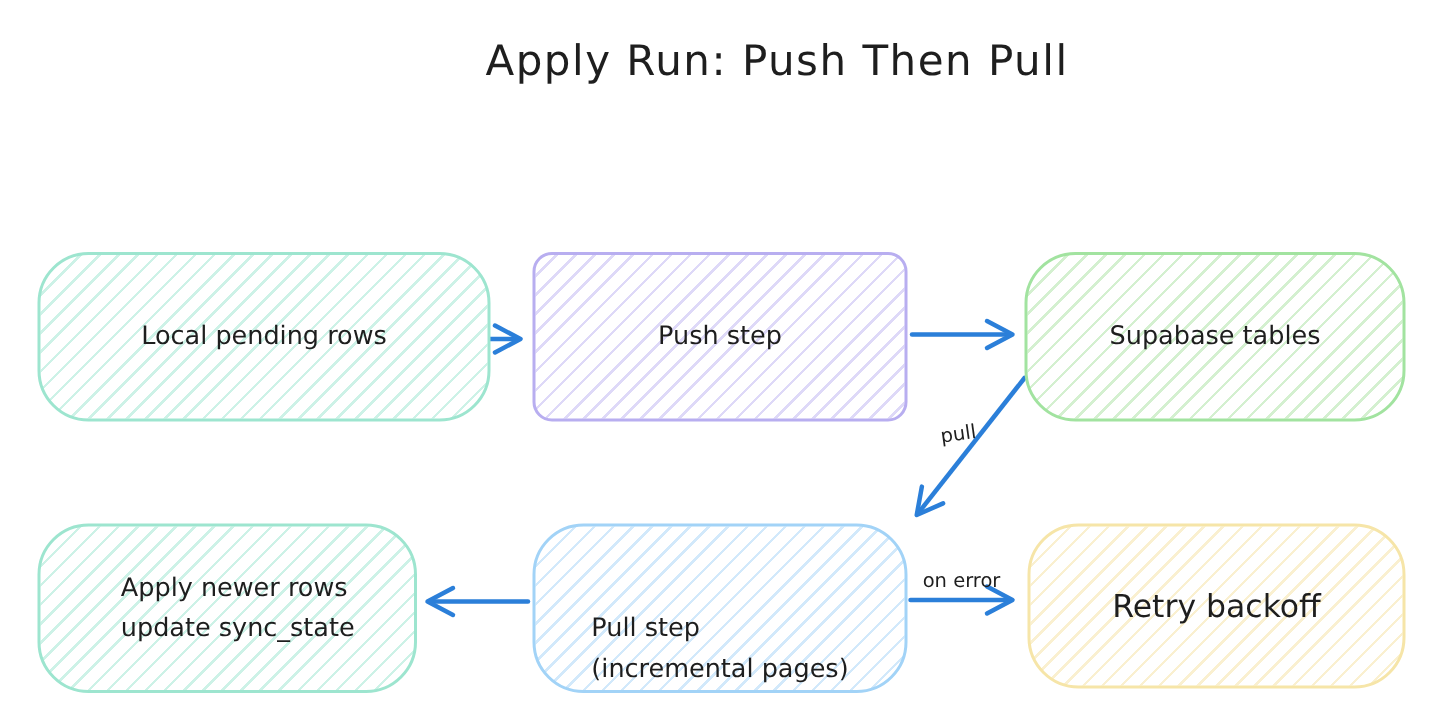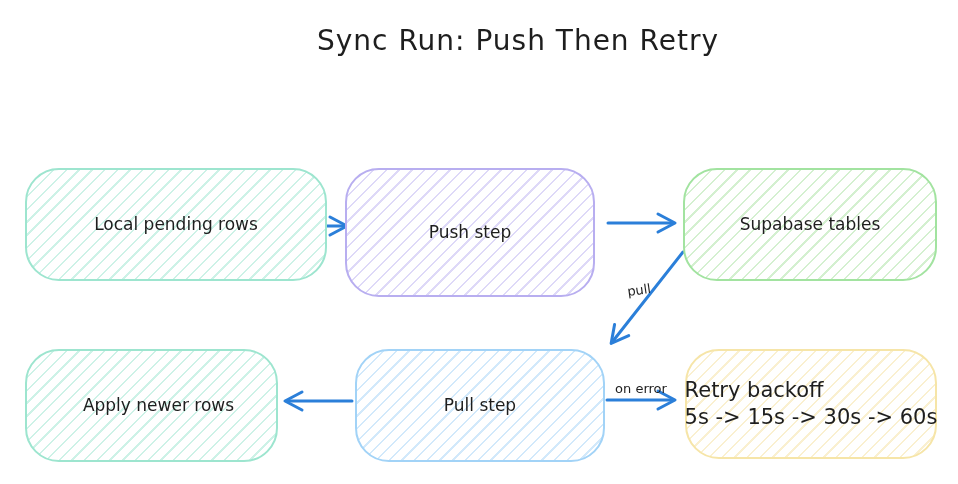--- a/index.html
+++ b/index.html
@@ -45,28 +45,29 @@
     border-color:#b8aef0;
     background-image:repeating-linear-gradient(135deg,#ded9f8 0px,#ded9f8 1.7px,transparent 1.7px,transparent 9px);
   }
   .green{
     border-color:#a2e3a0;
     background-image:repeating-linear-gradient(135deg,#d4f0d0 0px,#d4f0d0 1.7px,transparent 1.7px,transparent 9px);
   }
   .blue{
     border-color:#a2d3f7;
     background-image:repeating-linear-gradient(135deg,#d2e9fb 0px,#d2e9fb 1.7px,transparent 1.7px,transparent 9px);
+    align-items:flex-end;
   }
   .yellow{
     border-color:#f6e5a8;
     background-image:repeating-linear-gradient(135deg,#faf0d0 0px,#faf0d0 1.7px,transparent 1.7px,transparent 9px);
   }
   
   #n-local   {left:25px; top:168px; width:302px; height:113px;}
-  #n-push    {left:345px;top:168px; width:250px; height:129px;}
+  #n-push    {left:355px;top:168px; width:250px; height:113px;border-radius:13px;}
   #n-supabase{left:683px;top:168px; width:254px; height:113px;}
   #n-apply   {left:25px; top:349px; width:253px; height:113px;padding-left:14px;}
   #n-pull    {left:355px;top:349px; width:250px; height:113px;}
   #n-retry   {left:685px;top:349px; width:252px; height:110px;}
   #n-retry .lines{font-size:21px;}
   .edges{
     position:absolute;left:0;top:0;width:958px;height:484px;
     pointer-events:none;
   }
   .edges line{stroke:#2b7fd9;stroke-width:3;stroke-linecap:round;}
@@ -79,21 +80,21 @@
     background:transparent;
   }
   #lbl-pull{left:639px;top:290px;transform:translate(-50%,-50%) rotate(-8deg);}
   #lbl-onerror{left:641px;top:388px;text-align:center;}
 </style>
 </head>
 <body>
 
 <div class="canvas">
 
-  <div class="title">Sync Run: Push Then Retry</div>
+  <div class="title">Apply Run: Push Then Pull</div>
 
   <svg class="edges" width="958" height="484" viewBox="0 0 958 484" xmlns="http://www.w3.org/2000/svg">
     <defs>
       <marker id="ah" markerUnits="userSpaceOnUse" markerWidth="26" markerHeight="26" viewBox="0 0 26 26" refX="17" refY="13" orient="auto">
         <path d="M3,4 L20,13 L3,22" fill="none" stroke="#2b7fd9" stroke-width="3" stroke-linecap="round" stroke-linejoin="round"></path>
       </marker>
     </defs>
     <line x1="281" y1="226" x2="344" y2="226" marker-end="url(#ah)"></line>
     <line x1="608" y1="223" x2="672" y2="223" marker-end="url(#ah)"></line>
     <line x1="683" y1="252" x2="613" y2="341" marker-end="url(#ah)"></line>
@@ -118,29 +119,30 @@
 
   <div class="node green" id="n-supabase">
     <div class="lines center">
       <span>Supabase tables</span>
     </div>
   </div>
 
   <div class="node teal" id="n-apply">
     <div class="lines">
       <span>Apply newer rows</span>
+      <span>update sync_state</span>
     </div>
   </div>
 
   <div class="node blue" id="n-pull">
     <div class="lines">
       <span>Pull step</span>
+      <span>(incremental pages)</span>
     </div>
   </div>
 
   <div class="node yellow" id="n-retry">
     <div class="lines">
       <span>Retry backoff</span>
-      <span>5s -&gt; 15s -&gt; 30s -&gt; 60s</span>
     </div>
   </div>
 
 </div>
 
 </body></html>

